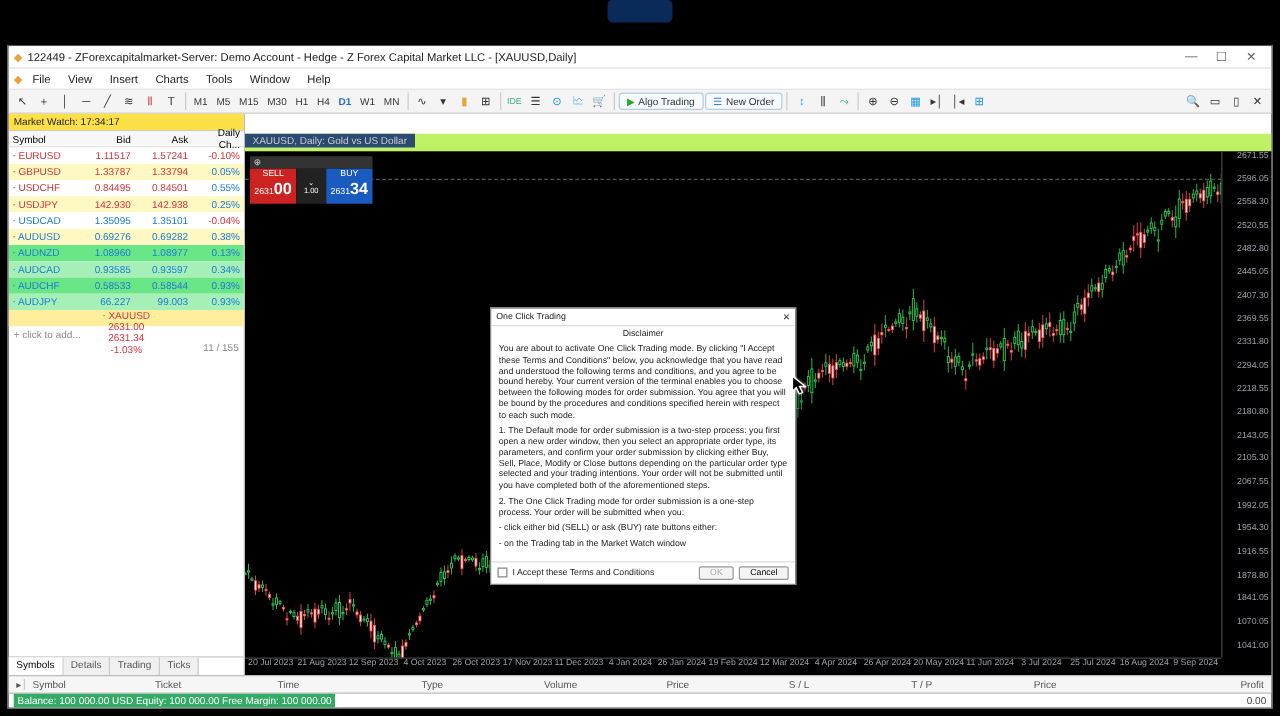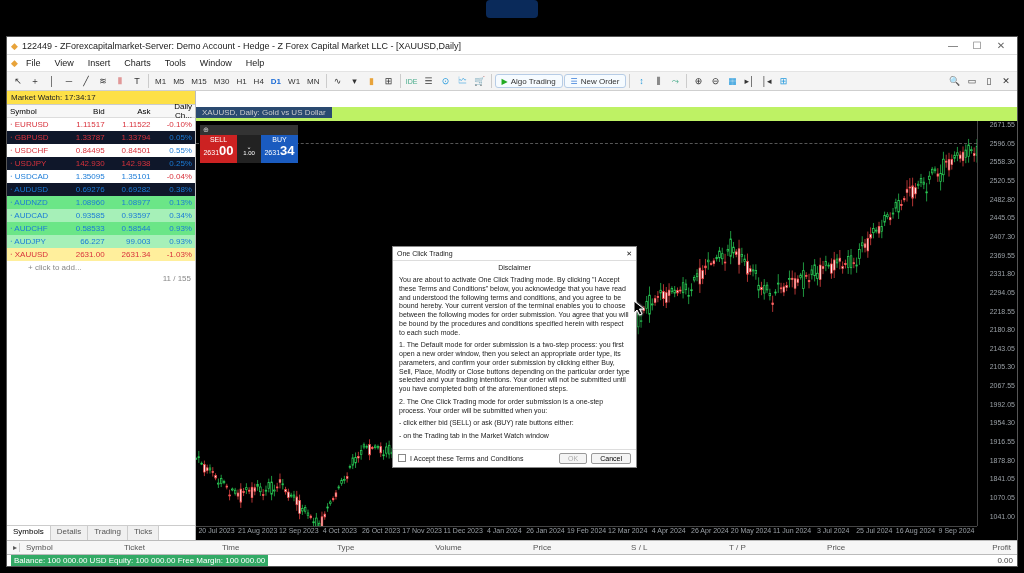--- a/index.html
+++ b/index.html
@@ -25,25 +25,25 @@
 .toolbar-right { margin-left:auto; display:flex; gap:1px; }
 
 .content { flex:1; display:flex; min-height:0; }
 .sidebar { width:189px; display:flex; flex-direction:column; border-right:1px solid #bbb; }
 .mw-head { height:14px; background:#fde047; font-size:8px; color:#222; padding:0 4px; display:flex; align-items:center; border-bottom:1px solid #ccc; }
 .mw-table { font-size:8px; }
 .mw-th { display:flex; background:#f7f7f7; border-bottom:1px solid #ddd; height:13px; align-items:center; }
 .mw-th div, .mw-row div { padding:0 3px; }
 .c-sym { flex:1.1; } .c-bid { flex:0.9; text-align:right; } .c-ask { flex:0.9; text-align:right; } .c-chg { flex:0.8; text-align:right; }
 .mw-row { display:flex; height:13px; align-items:center; }
-.row-white { background:#fff; } .row-alt { background:#0f172a; }
+.row-white { background:#fff; } .row-alt { background:#fef9c3; }
 .row-green { background:#6be687; } .row-lgreen { background:#a6f0b8; }
-.row-yellow { background:#ffef9c; }
+.row-yellow { background:#ffef9c;flex-direction:column; }
 .up { color:#1a7bd7; } .down { color:#d8323c; }
-.mw-add { font-size:8px; color:#888; padding:2px 21px; }
+.mw-add { font-size:8px; color:#888; padding:2px 4px; }
 .mw-foot { font-size:8px; color:#888; text-align:right; padding:0 4px; }
 .sidebar-space { flex:1; }
 .mw-tabs { height:15px; border-top:1px solid #ccc; display:flex; font-size:8px; }
 .mw-tab { padding:1px 6px; border-right:1px solid #ccc; color:#555; background:#f0f0f0; }
 .mw-tab.active { background:#fff; color:#000; }
 
 .chartwrap { flex:1; display:flex; flex-direction:column; min-width:0; }
 .chart-tab { height:14px; display:flex; align-items:flex-start; background:#bef264;margin-top:16px; }
 .chart-tab span { font-size:8px; color:#ccc; background:#2a4a70; padding:1px 6px; }
 .chart { flex:1; background:#000; position:relative; overflow:hidden; }
@@ -180,21 +180,21 @@
         <div class="mw-th">
           <div class="c-sym">Symbol</div>
           <div class="c-bid">Bid</div>
           <div class="c-ask">Ask</div>
           <div class="c-chg">Daily Ch...</div>
         </div>
         <div id="mw-rows">
             <div class="mw-row row-white">
               <div class="c-sym down">⋅ EURUSD</div>
               <div class="c-bid down">1.11517</div>
-              <div class="c-ask down">1.11522</div>
+              <div class="c-ask down">1.57241</div>
               <div class="c-chg down">-0.10%</div>
             </div>
             <div class="mw-row row-alt">
               <div class="c-sym down">⋅ GBPUSD</div>
               <div class="c-bid down">1.33787</div>
               <div class="c-ask down">1.33794</div>
               <div class="c-chg up">0.05%</div>
             </div>
             <div class="mw-row row-white">
               <div class="c-sym down">⋅ USDCHF</div>

